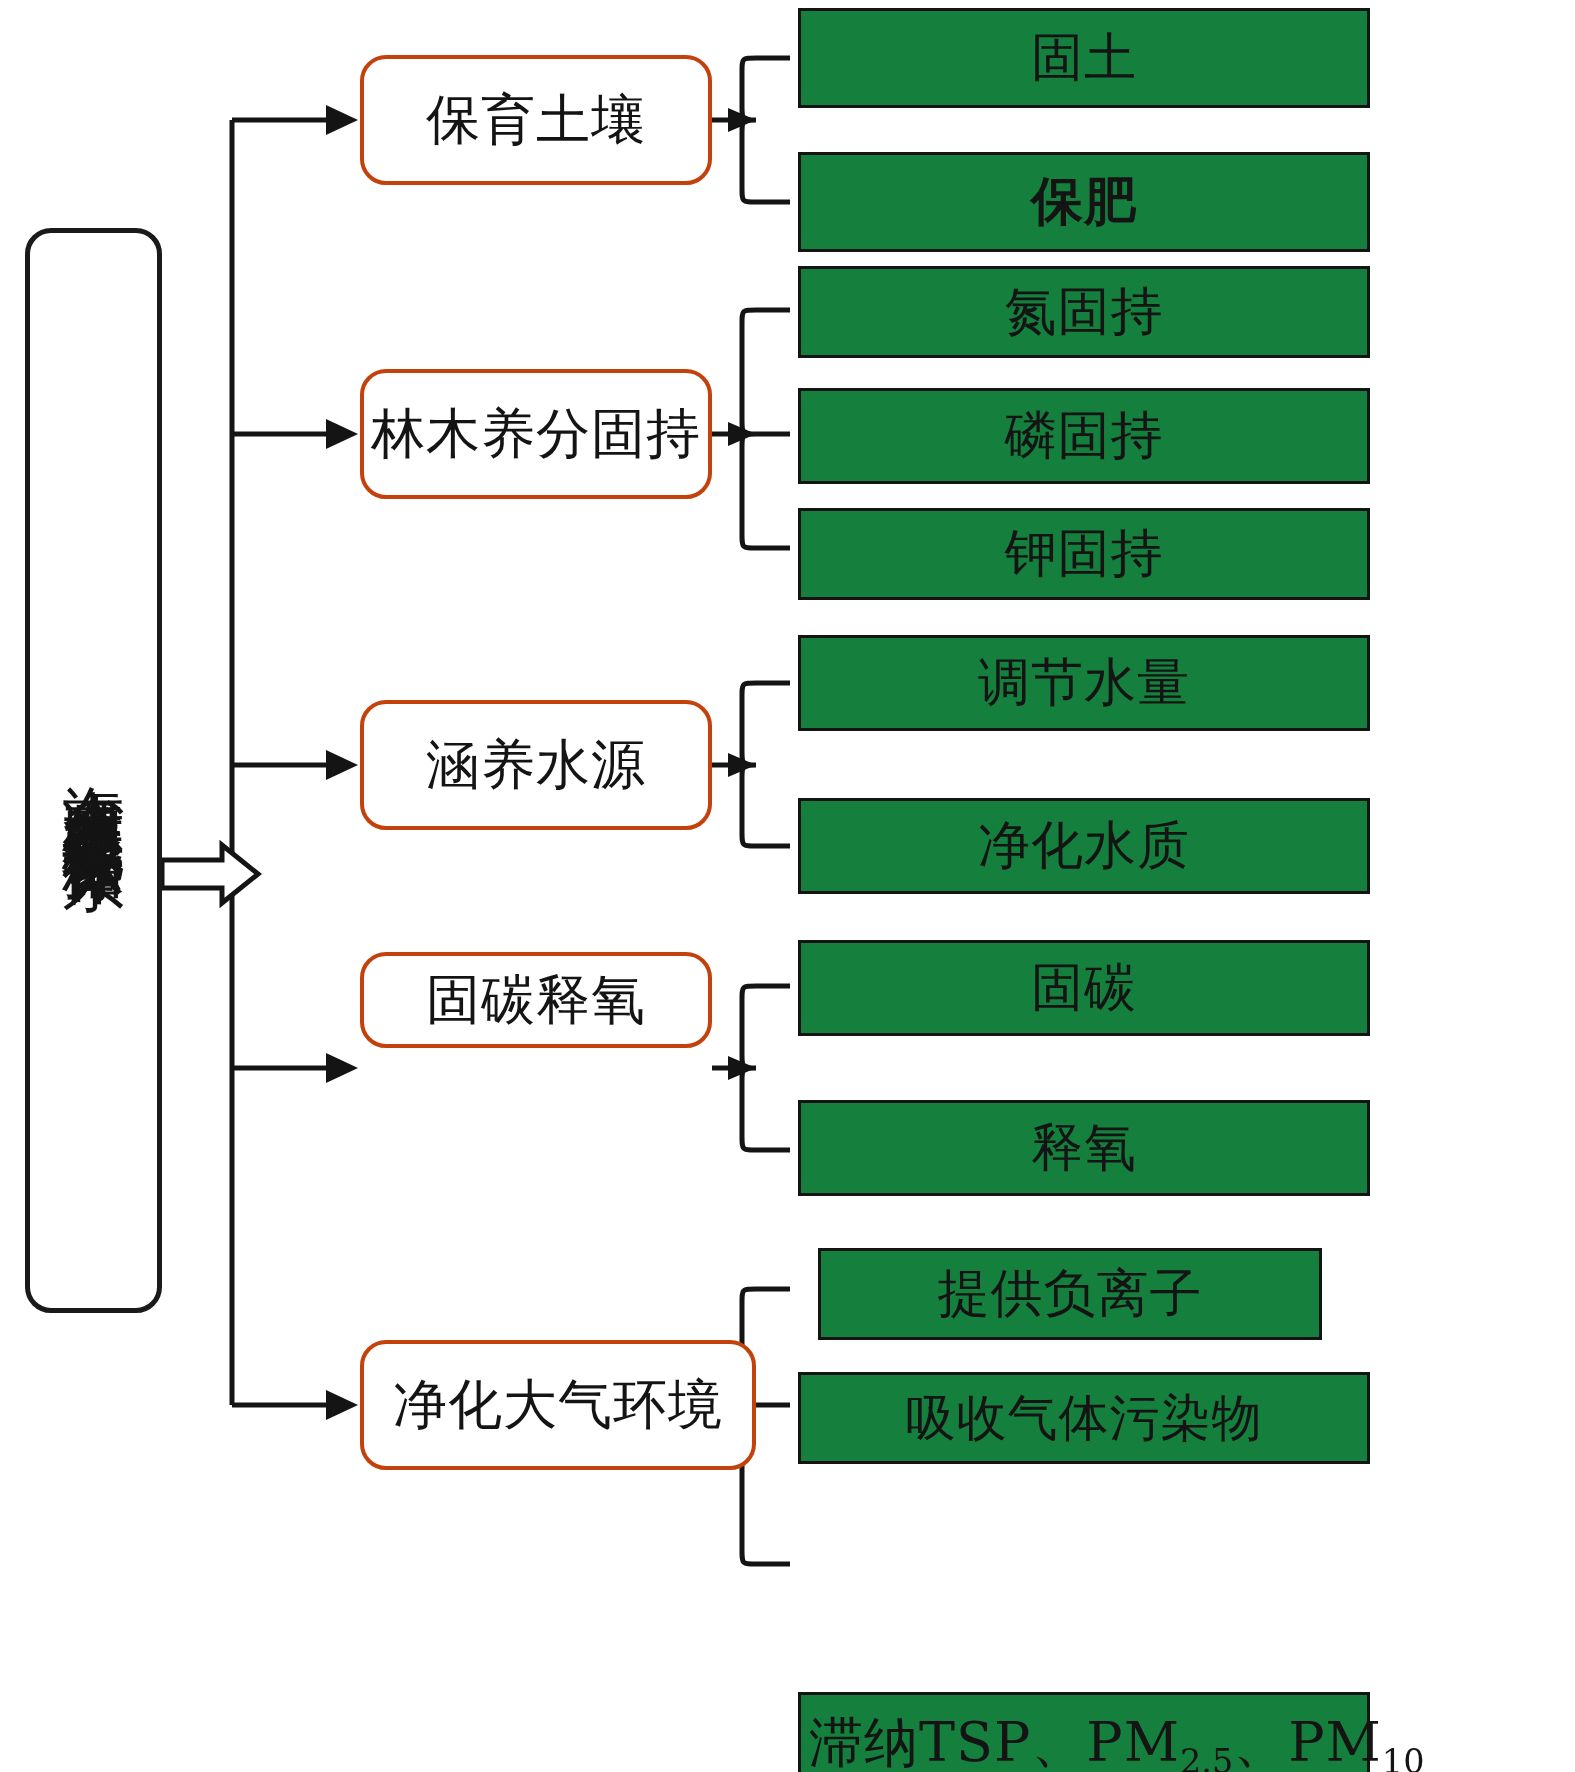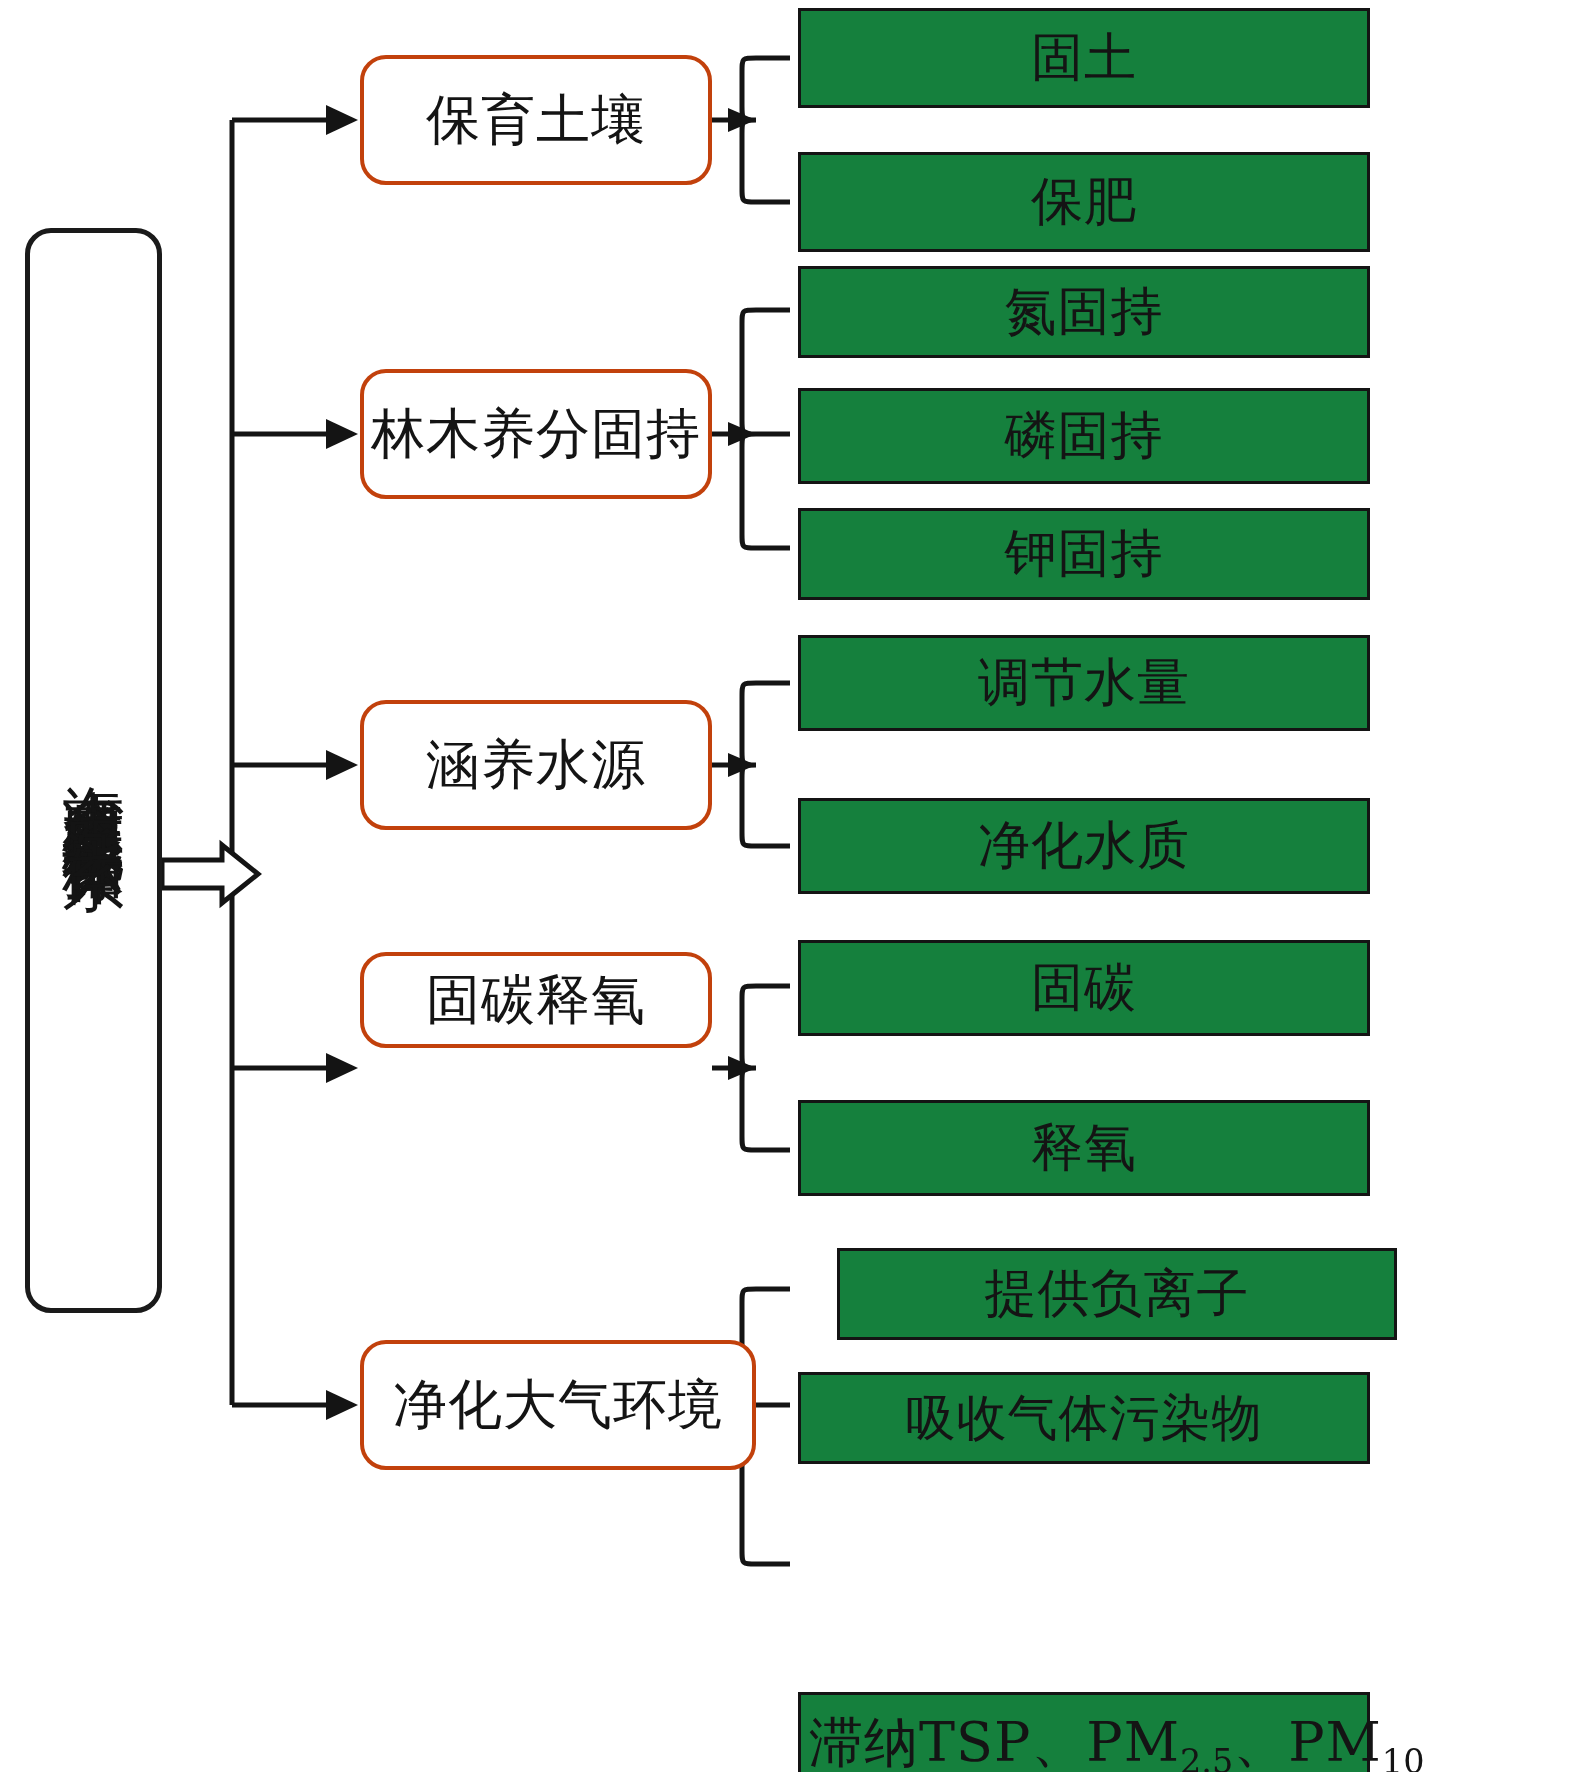--- a/index.html
+++ b/index.html
@@ -135,21 +135,21 @@
     <span>固碳释氧</span>
   </div>
 
   <div class="mid-box" style="left:360px;top:1340px;width:396px;height:130px;">
     <span>净化大气环境</span>
   </div>
 
   <div class="leaf-box" style="left:798px;top:8px;width:572px;height:100px;">
     <span>固土</span>
   </div>
-  <div class="leaf-box" style="left:798px;top:152px;width:572px;height:100px;">
+  <div class="leaf-box" style="left:798px;top:152px;width:572px;height:100px;font-weight:bold;">
     <span>保肥</span>
   </div>
 
   <div class="leaf-box" style="left:798px;top:266px;width:572px;height:92px;">
     <span>氮固持</span>
   </div>
   <div class="leaf-box" style="left:798px;top:388px;width:572px;height:96px;">
     <span>磷固持</span>
   </div>
   <div class="leaf-box" style="left:798px;top:508px;width:572px;height:92px;">
@@ -163,21 +163,21 @@
     <span>净化水质</span>
   </div>
 
   <div class="leaf-box" style="left:798px;top:940px;width:572px;height:96px;">
     <span>固碳</span>
   </div>
   <div class="leaf-box" style="left:798px;top:1100px;width:572px;height:96px;">
     <span>释氧</span>
   </div>
 
-  <div class="leaf-box" style="left:837px;top:1248px;width:560px;height:92px;">
+  <div class="leaf-box" style="left:818px;top:1248px;width:504px;height:92px;">
     <span>提供负离子</span>
   </div>
   <div class="leaf-box wide-text" style="left:798px;top:1372px;width:572px;height:92px;">
     <span>吸收气体污染物</span>
   </div>
   <div class="leaf-box pm" style="left:798px;top:1656px;width:572px;height:104px;top:1648px;margin-top:44px;">
     <span>
       <span>滞纳TSP、PM</span><sub>2.5</sub><span>、PM</span><sub>10</sub>
     </span>
   </div>

